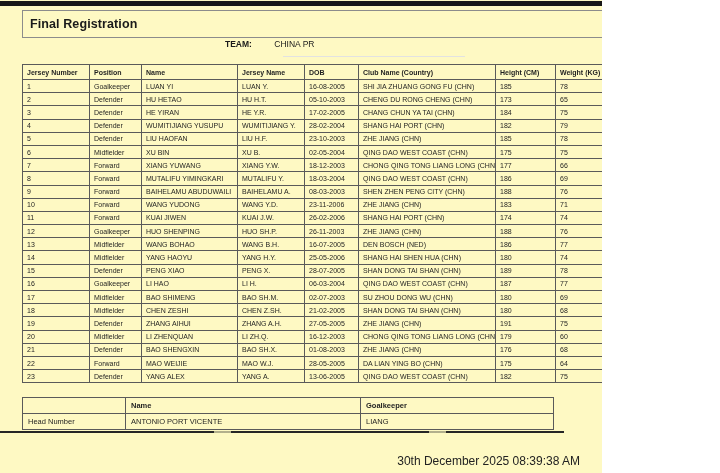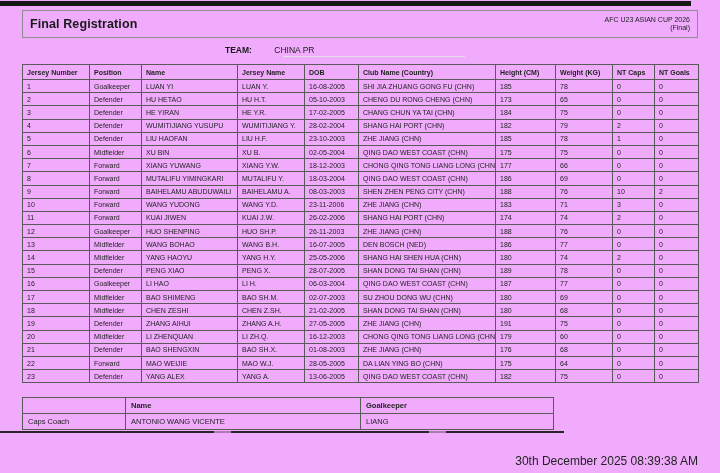--- a/index.html
+++ b/index.html
@@ -1,28 +1,28 @@
 <!DOCTYPE html>
 <html><head>
 <meta charset="utf-8">
 <style>
   html,body { margin:0; padding:0; background:#ffffff; }
   .page {
-    position:relative; width:720px; height:473px; background:#f0abfc;
+    position:relative; width:602px; height:473px; background:#fef9c3;
     font-family:"Liberation Sans", sans-serif; color:#1a1a1a; overflow:hidden;
   }
   .top-bar { position:absolute; top:1px; left:0; width:691px; height:5px; background:#171717; }
   .header-box {
     position:absolute; top:10px; left:22px; width:676px; height:28px;
     border:1px solid #8c8c8c; box-sizing:border-box;
     display:flex; justify-content:space-between; align-items:center; padding:0 7px;
   }
   .title { font-weight:bold; font-size:12.5px; letter-spacing:0.1px; }
   .comp { text-align:right; font-size:7px; line-height:8.5px; color:#222; }
-  .team-line { position:absolute; top:45px; left:225px; font-size:8.5px; }
+  .team-line { position:absolute; top:39px; left:225px; font-size:8.5px; }
   .team-label { font-weight:bold; }
   .team-name { margin-left:20px; }
   .team-underline { position:absolute; top:56px; left:283px; width:182px; border-top:1px solid #e2e2e2; }
   table { border-collapse:collapse; table-layout:fixed;border-radius:16px; }
   .players-table {
     position:absolute; top:64px; left:22px; width:676px; font-size:7px;
   }
   .players-table th, .players-table td {
     border:1px solid #5a5a5a; padding:0 2px 0 4px; text-align:left;
     overflow:hidden; white-space:nowrap; color:#1f1f1f;
@@ -382,22 +382,22 @@
     </colgroup>
     <thead>
         <tr>
           <th></th>
           <th>Name</th>
           <th>Goalkeeper</th>
         </tr>
       </thead>
     <tbody>
         <tr>
-          <td>Caps Coach</td>
-          <td>ANTONIO WANG VICENTE</td>
+          <td>Head Number</td>
+          <td>ANTONIO PORT VICENTE</td>
           <td>LIANG</td>
         </tr>
       </tbody>
   </table>
 
   <div class="bottom-line"></div>
 
   <div class="timestamp">30th December 2025 08:39:38 AM</div>
 
 </div>

